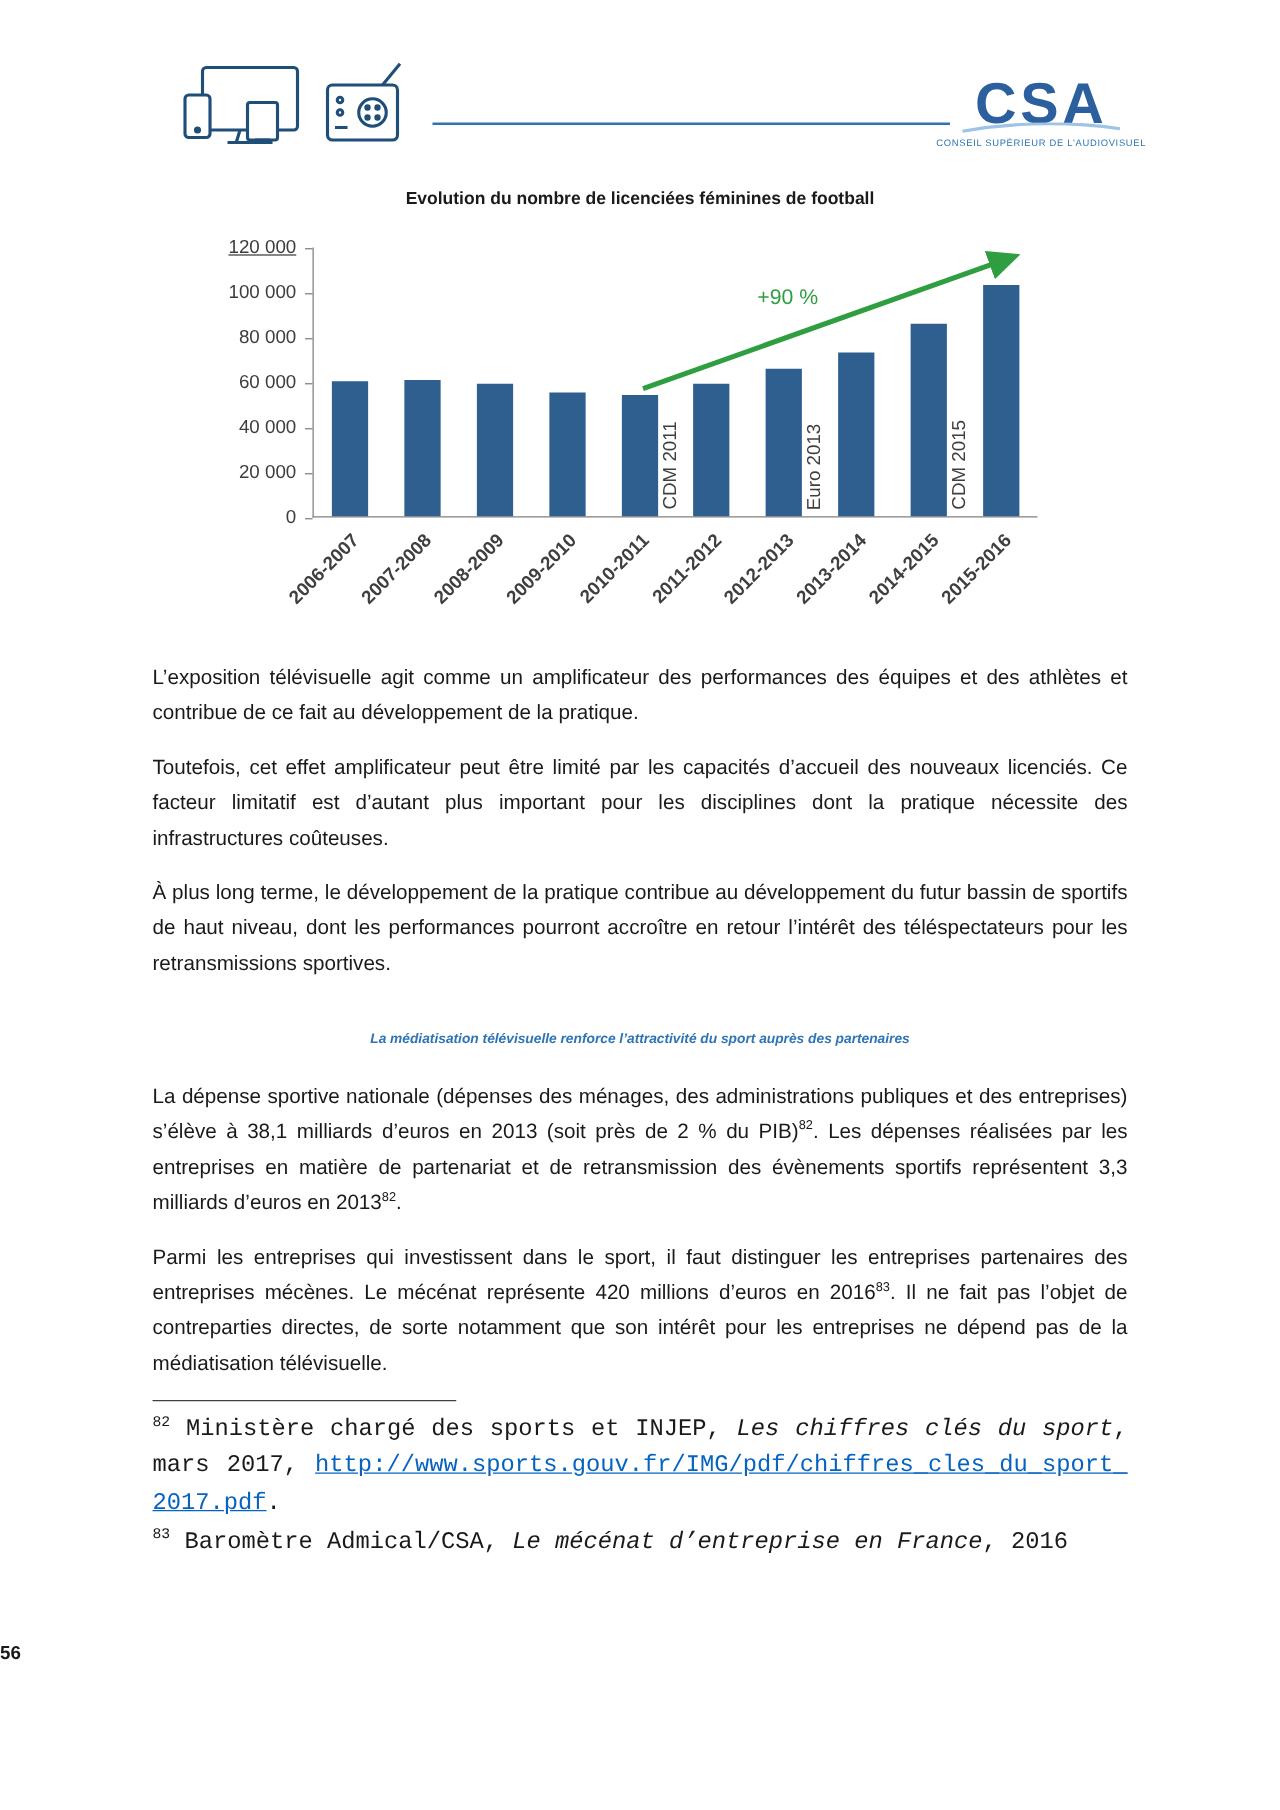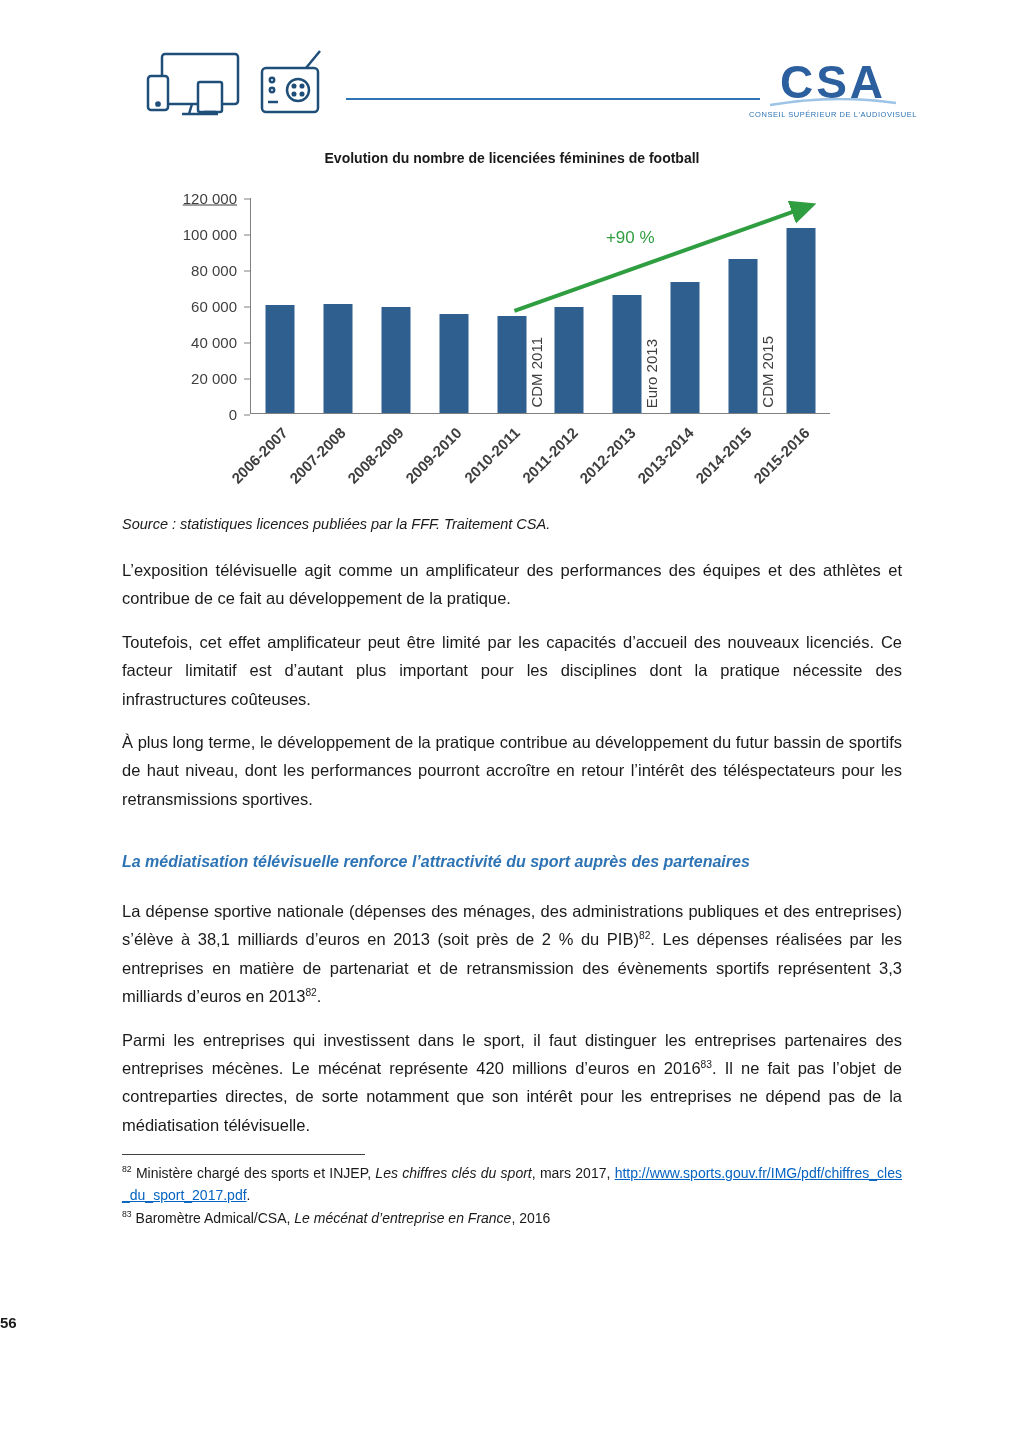--- a/index.html
+++ b/index.html
@@ -36,27 +36,27 @@
   .arrow-label { position:absolute; transform:translate(-50%,-50%); font-size:17px; z-index:6; white-space:nowrap;text-align:right; }
   .x-axis { position:absolute; left:128px; top:232px; width:580px; height:90px; }
   .xl-anchor { position:absolute; top:10px; width:0; height:0; }
   .xl-anchor span { position:absolute; right:0; top:0; white-space:nowrap; font-size:15px; font-weight:bold;
                     color:#3f3f3f; transform:rotate(-45deg); transform-origin:top right; display:block; }
   .source-note { font-style:italic; font-size:14.5px; margin-top:12px; color:#1a1a1a; }
 
   
   .body-text { margin-top:24px; }
   .body-text p { font-size:16.5px; line-height:1.72; text-align:justify; margin-bottom:15px; }
-  .section-heading { color:#2e74b5; font-weight:bold; font-style:italic;
-                     font-size:16px; margin:40px 0 26px; }
+  .section-heading { text-align:center; color:#2e74b5; font-weight:bold; font-style:italic;
+                     font-size:11px; margin:40px 0 26px; }
 
   
   .fn-rule { margin-top:14px; width:243px; border-top:1px solid #404040; }
   .footnotes { margin-top:8px; }
-  .footnotes p { font-size:14px; line-height:1.55; text-align:justify; margin-bottom:2px; color:#1a1a1a; }
+  .footnotes p { font-size:19px; line-height:1.55; text-align:justify; margin-bottom:2px; color:#1a1a1a;font-family:Liberation Mono, monospace; }
   .footnotes a, .link { color:#0563c1; text-decoration:underline; word-break:break-all; }
 
   .page-number { position:absolute; left:0; right:0; top:1314px; 
                  font-size:15px; font-weight:bold; color:#1a1a1a; }
 </style>
 </head>
 <body>
 
 <div class="page">
 
@@ -160,21 +160,20 @@
             <div class="xl-anchor" style="left: 85%;">
               <span>2014-2015</span>
             </div>
             <div class="xl-anchor" style="left: 95%;">
               <span>2015-2016</span>
             </div>
           </div>
       </div>
     </div>
 
-    <div class="source-note">Source : statistiques licences publiées par la FFF. Traitement CSA.</div>
 
     <div class="body-text">
       <div>
           <p><span>L’exposition télévisuelle agit comme un amplificateur des performances des équipes et des athlètes et contribue de ce fait au développement de la pratique.</span></p>
           <p><span>Toutefois, cet effet amplificateur peut être limité par les capacités d’accueil des nouveaux licenciés. Ce facteur limitatif est d’autant plus important pour les disciplines dont la pratique nécessite des infrastructures coûteuses.</span></p>
           <p><span>À plus long terme, le développement de la pratique contribue au développement du futur bassin de sportifs de haut niveau, dont les performances pourront accroître en retour l’intérêt des téléspectateurs pour les retransmissions sportives.</span></p>
         </div>
       <div class="section-heading">La médiatisation télévisuelle renforce l’attractivité du sport auprès des partenaires</div>
       <div>
           <p><span>La dépense sportive nationale (dépenses des ménages, des administrations publiques et des entreprises) s’élève à 38,1 milliards d’euros en 2013 (soit près de 2 % du PIB)</span><sup>82</sup><span>. Les dépenses réalisées par les entreprises en matière de partenariat et de retransmission des évènements sportifs représentent 3,3 milliards d’euros en 2013</span><sup>82</sup><span>.</span></p>

